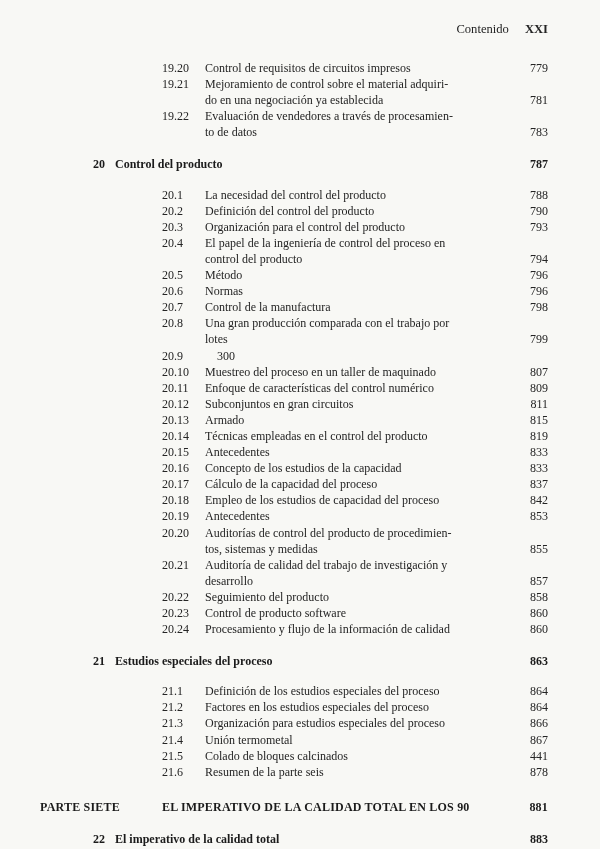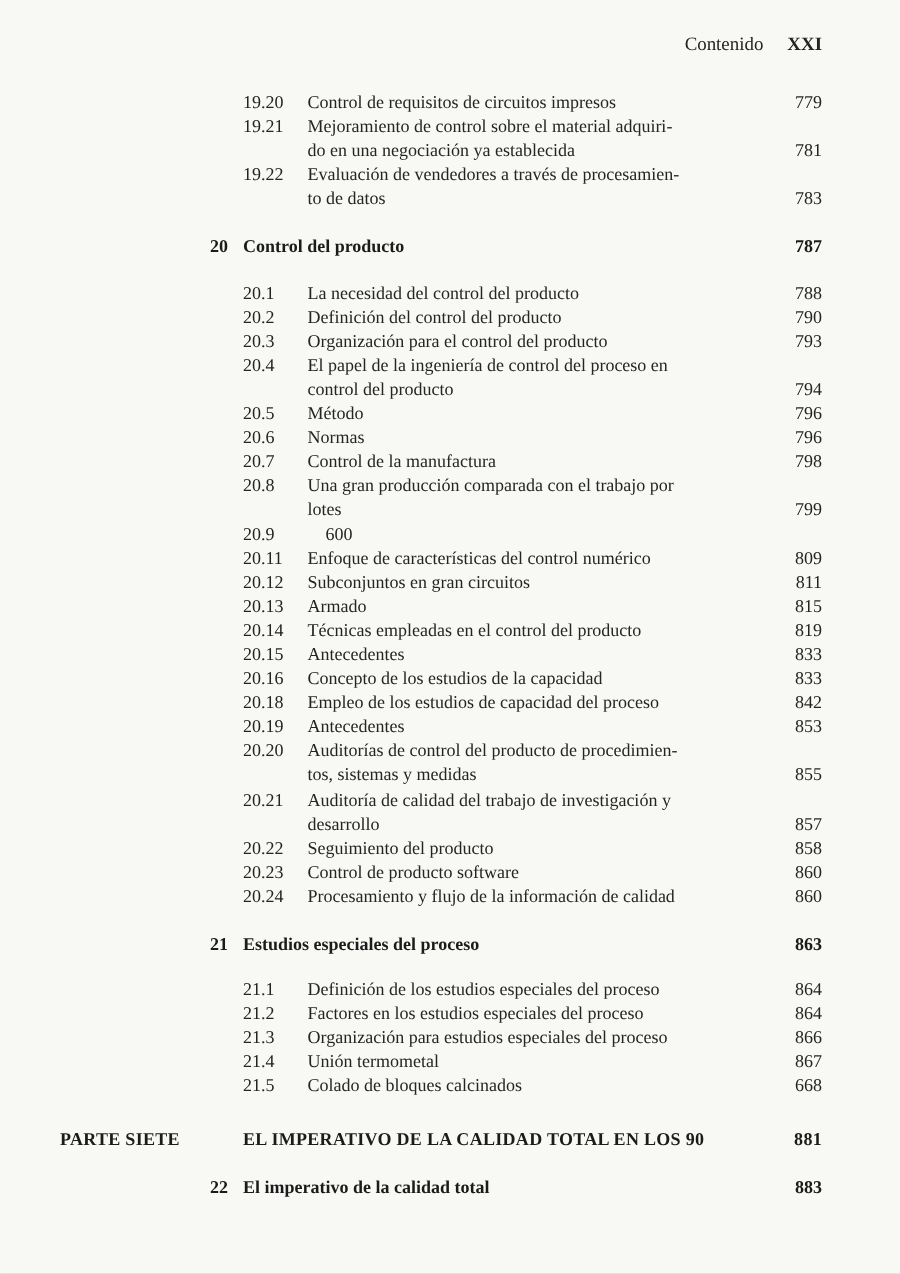--- a/index.html
+++ b/index.html
@@ -24,21 +24,21 @@
     position:absolute; top:60px; left:40px; right:52px;
   }
   .row { display:flex; font-size:12px; line-height:16.1px; }
   .num { white-space:nowrap; flex:none; }
   .title { flex:1 1 auto; white-space:pre-line; padding-right:10px; }
   .pageno { flex:none; min-width:30px; text-align:right; align-self:flex-end; }
   
   .entry-row { margin-left:122px; }
   .entry-row .num { width:43px; }
   
-  .chapter-row { margin-left:100px; font-weight:bold; color:#1b1b1b; }
+  .chapter-row { margin-left:53px; font-weight:bold; color:#1b1b1b; }
   .chapter-row .num { width:22px; }
   .chapter-row { margin-top:16px; margin-bottom:14px; }
   
   .part-row { font-weight:bold; color:#1b1b1b; margin-top:19px; margin-bottom:13px; letter-spacing:.2px; }
   .part-row .part-label { width:122px; flex:none; }
   .entry-group { margin-bottom:2px; }
 </style>
 </head>
 <body>
 
@@ -110,21 +110,26 @@
           <span class="pageno">798</span>
         </div>
         <div class="row entry-row">
           <span class="num">20.8</span>
           <span class="title">Una gran producción comparada con el trabajo por
 lotes</span>
           <span class="pageno">799</span>
         </div>
         <div class="row entry-row">
           <span class="num">20.9</span>
-          <span class="pageno">600</span>
+          <span class="pageno">300</span>
+        </div>
+        <div class="row entry-row">
+          <span class="num">20.10</span>
+          <span class="title">Muestreo del proceso en un taller de maquinado</span>
+          <span class="pageno">807</span>
         </div>
         <div class="row entry-row">
           <span class="num">20.11</span>
           <span class="title">Enfoque de características del control numérico</span>
           <span class="pageno">809</span>
         </div>
         <div class="row entry-row">
           <span class="num">20.12</span>
           <span class="title">Subconjuntos en gran circuitos</span>
           <span class="pageno">811</span>
@@ -141,20 +146,25 @@
         </div>
         <div class="row entry-row">
           <span class="num">20.15</span>
           <span class="title">Antecedentes</span>
           <span class="pageno">833</span>
         </div>
         <div class="row entry-row">
           <span class="num">20.16</span>
           <span class="title">Concepto de los estudios de la capacidad</span>
           <span class="pageno">833</span>
+        </div>
+        <div class="row entry-row">
+          <span class="num">20.17</span>
+          <span class="title">Cálculo de la capacidad del proceso</span>
+          <span class="pageno">837</span>
         </div>
         <div class="row entry-row">
           <span class="num">20.18</span>
           <span class="title">Empleo de los estudios de capacidad del proceso</span>
           <span class="pageno">842</span>
         </div>
         <div class="row entry-row">
           <span class="num">20.19</span>
           <span class="title">Antecedentes</span>
           <span class="pageno">853</span>
@@ -209,21 +219,26 @@
           <span class="pageno">866</span>
         </div>
         <div class="row entry-row">
           <span class="num">21.4</span>
           <span class="title">Unión termometal</span>
           <span class="pageno">867</span>
         </div>
         <div class="row entry-row">
           <span class="num">21.5</span>
           <span class="title">Colado de bloques calcinados</span>
-          <span class="pageno">668</span>
+          <span class="pageno">441</span>
+        </div>
+        <div class="row entry-row">
+          <span class="num">21.6</span>
+          <span class="title">Resumen de la parte seis</span>
+          <span class="pageno">878</span>
         </div>
       </div>
       <div class="row part-row">
         <span class="part-label">PARTE SIETE</span>
         <span class="title">EL IMPERATIVO DE LA CALIDAD TOTAL EN LOS 90</span>
         <span class="pageno">881</span>
       </div>
       <div class="row chapter-row">
         <span class="num">22</span>
         <span class="title">El imperativo de la calidad total</span>

